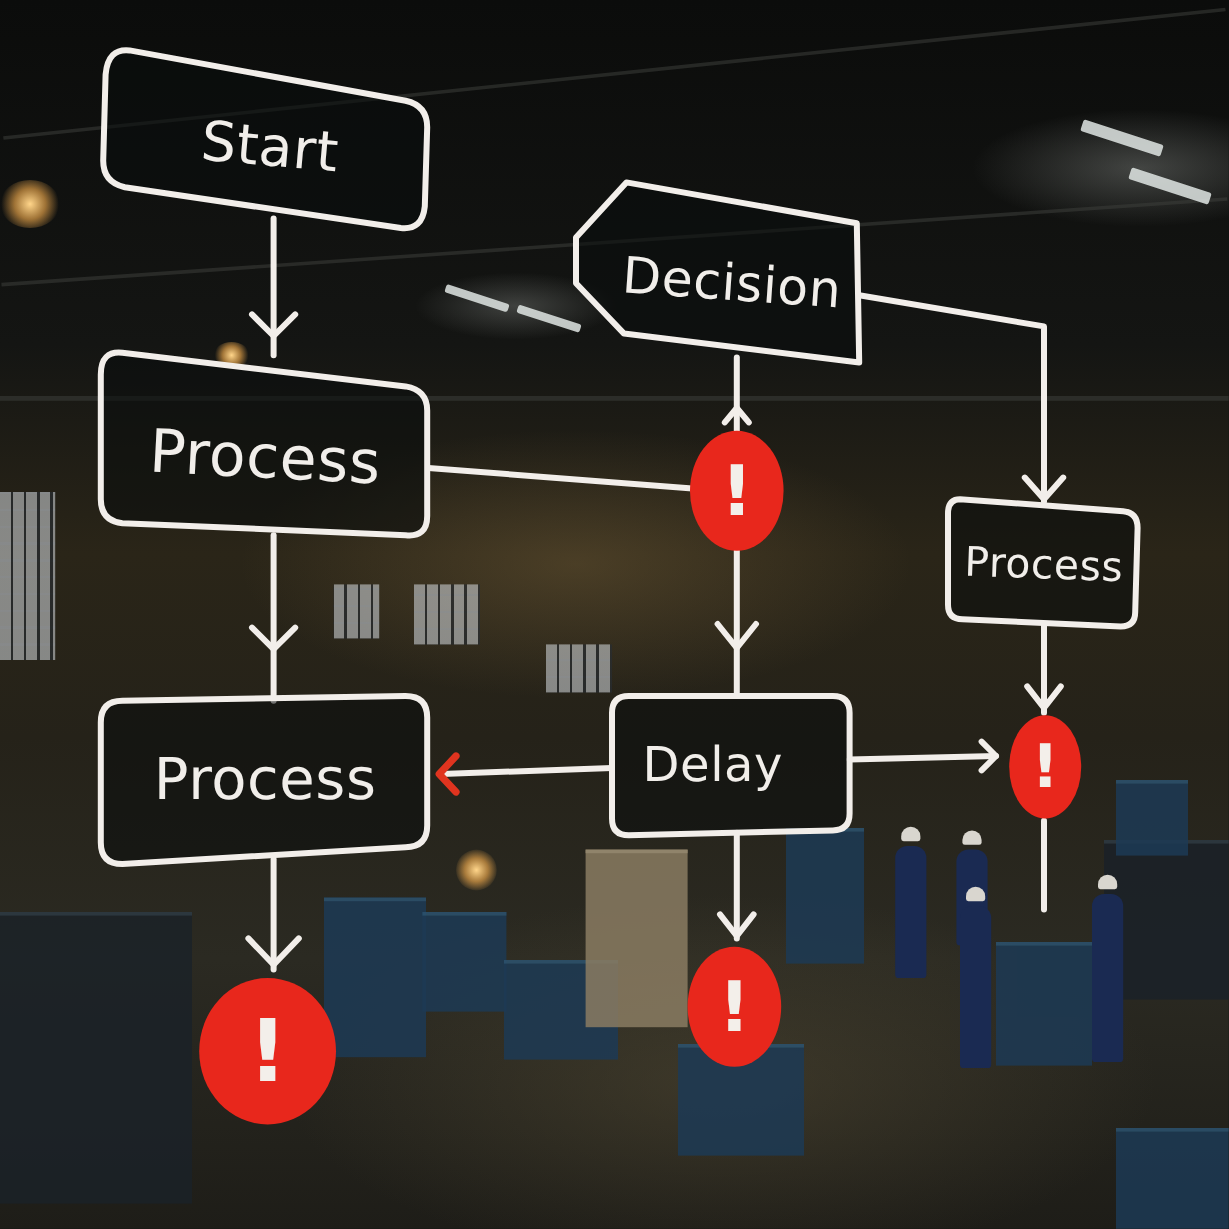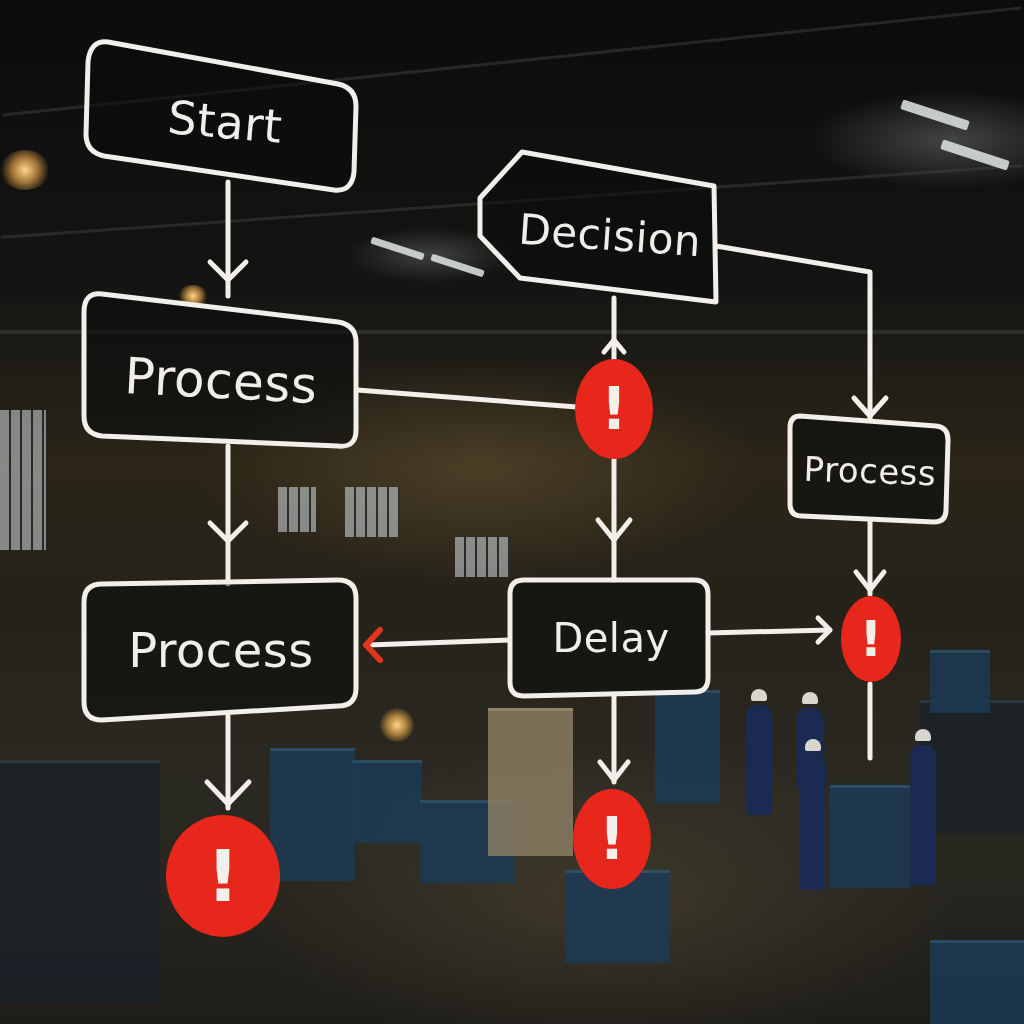--- a/index.html
+++ b/index.html
@@ -128,21 +128,21 @@
   </div>
   <div class="node" style="left:86px;top:322px;width:270px;height:118px;font-size:50px;transform:rotate(3deg);">
     <span>Process</span>
   </div>
   <div class="node" style="left:86px;top:590px;width:270px;height:120px;font-size:48px;">
     <span>Process</span>
   </div>
   <div class="node" style="left:792px;top:424px;width:156px;height:94px;font-size:34px;transform:rotate(2deg);">
     <span>Process</span>
   </div>
-  <div class="node" style="left:513px;top:584px;width:196px;height:108px;font-size:40px;">
+  <div class="node" style="left:496px;top:584px;width:196px;height:108px;font-size:40px;">
     <span>Delay</span>
   </div>
 
   <div class="alert" style="left:575px;top:359px;width:78px;height:100px;font-size:58px;">
     <span>!</span>
   </div>
   <div class="alert" style="left:841px;top:596px;width:60px;height:86px;font-size:50px;">
     <span>!</span>
   </div>
   <div class="alert" style="left:166px;top:815px;width:114px;height:122px;font-size:72px;">

